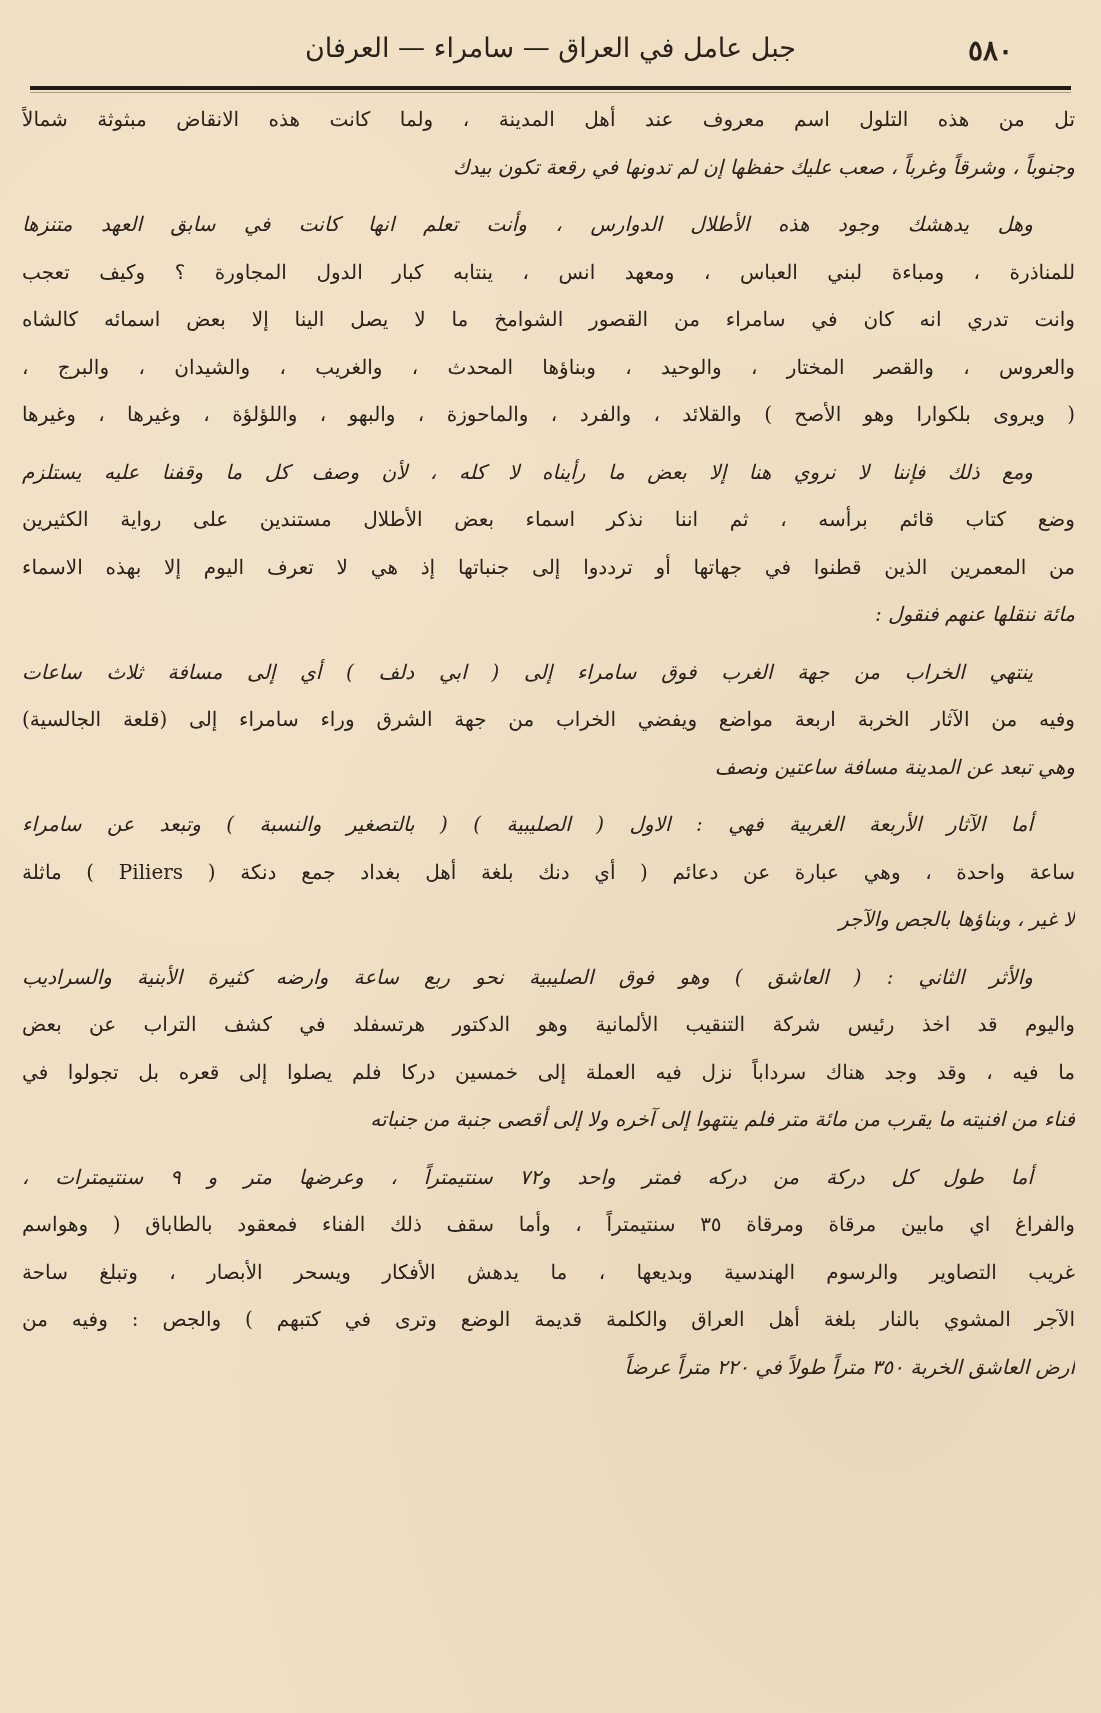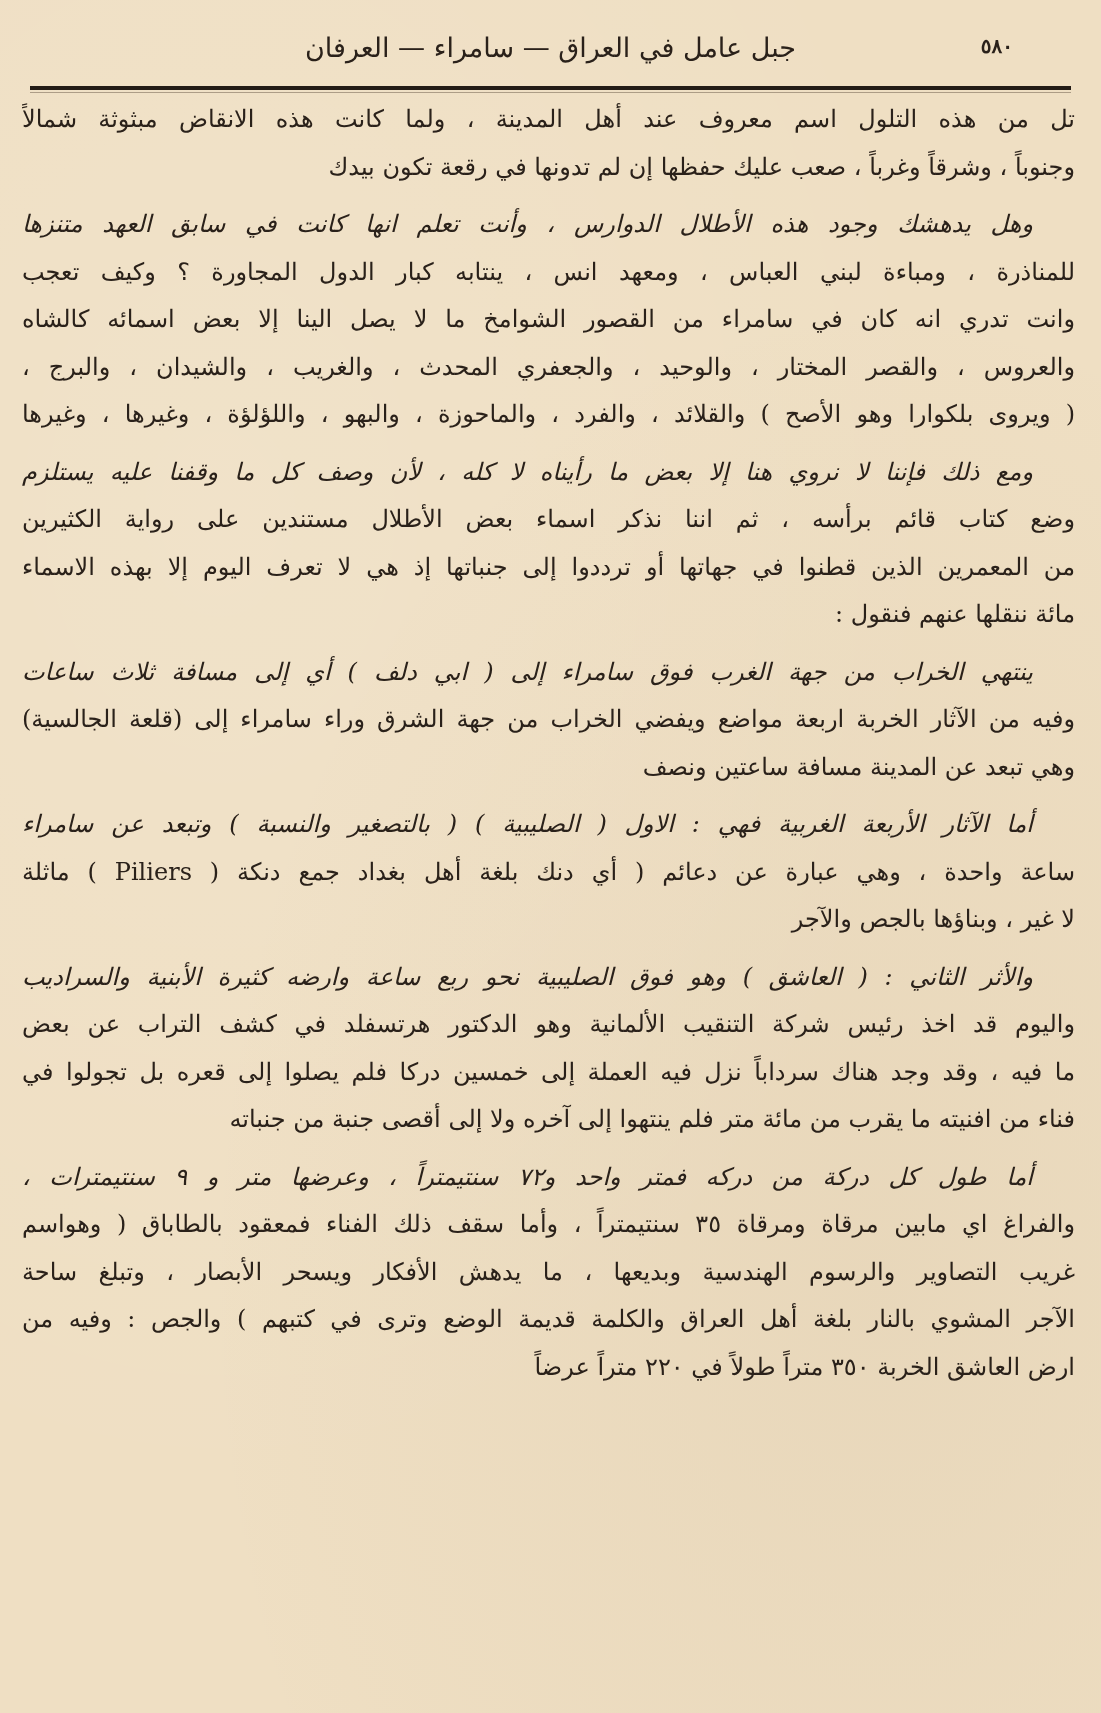--- a/index.html
+++ b/index.html
@@ -30,21 +30,21 @@
       top: 28px;
       left: 28px;
       right: 28px;
       height: 52px;
       direction: rtl;
     }
     .page-number {
       position: absolute;
       right: 60px;
       top: 6px;
-      font-size: 20px;
+      font-size: 28px;
       font-weight: bold;
       letter-spacing: 2px;
       color: #2a211a;
     }
     .running-title {
       position: absolute;
       left: 0;
       right: 0;
       top: 4px;
       text-align: center;
@@ -67,21 +67,21 @@
       height: 0;
       border-top: 1px solid #6a5a48;
       opacity: 0.5;
     }
     .body-text {
       position: absolute;
       top: 96px;
       left: 22px;
       right: 26px;
       direction: rtl;
-      font-size: 24px;
+      font-size: 20px;
       line-height: 47.5px;
       text-align: justify;
       text-align-last: right;
     }
     .para {
       margin: 0 0 10px 0;
     }
     .para.indent .line:first-child {
       padding-right: 42px;
       font-style: italic;
@@ -89,20 +89,21 @@
     .line {
       display: block;
       text-align: justify;
       text-align-last: justify;
       white-space: nowrap;
       overflow: hidden;
       height: 47.5px;
     }
     .line.last {
       text-align-last: right;
+      font-style: italic;
     }
   </style>
 </head>
 <body>
 
 <div class="page">
 
   <div class="running-head">
     <span class="page-number">٥٨٠</span>
     <div class="running-title">جبل عامل في العراق — سامراء — العرفان</div>
@@ -115,21 +116,21 @@
 
     <div class="para">
       <span class="line">تل من هذه التلول اسم معروف عند أهل المدينة ، ولما كانت هذه الانقاض مبثوثة شمالاً</span>
       <span class="line last">وجنوباً ، وشرقاً وغرباً ، صعب عليك حفظها إن لم تدونها في رقعة تكون بيدك</span>
     </div>
 
     <div class="para indent">
       <span class="line">وهل يدهشك وجود هذه الأطلال الدوارس ، وأنت تعلم انها كانت في سابق العهد متنزها</span>
       <span class="line">للمناذرة ، ومباءة لبني العباس ، ومعهد انس ، ينتابه كبار الدول المجاورة ؟ وكيف تعجب</span>
       <span class="line">وانت تدري انه كان في سامراء من القصور الشوامخ ما لا يصل الينا إلا بعض اسمائه كالشاه</span>
-      <span class="line">والعروس ، والقصر المختار ، والوحيد ، والجعفري المحدث ، والغريب ، والشيدان ، والبرج ،</span>
+      <span class="line">والعروس ، والقصر المختار ، والوحيد ، وبناؤها المحدث ، والغريب ، والشيدان ، والبرج ،</span>
       <span class="line">( ويروى بلكوارا وهو الأصح ) والقلائد ، والفرد ، والماحوزة ، والبهو ، واللؤلؤة ، وغيرها ، وغيرها</span>
     </div>
 
     <div class="para indent">
       <span class="line">ومع ذلك فإننا لا نروي هنا إلا بعض ما رأيناه لا كله ، لأن وصف كل ما وقفنا عليه يستلزم</span>
       <span class="line">وضع كتاب قائم برأسه ، ثم اننا نذكر اسماء بعض الأطلال مستندين على رواية الكثيرين</span>
       <span class="line">من المعمرين الذين قطنوا في جهاتها أو ترددوا إلى جنباتها إذ هي لا تعرف اليوم إلا بهذه الاسماء</span>
       <span class="line last">مائة ننقلها عنهم فنقول :</span>
     </div>
 

